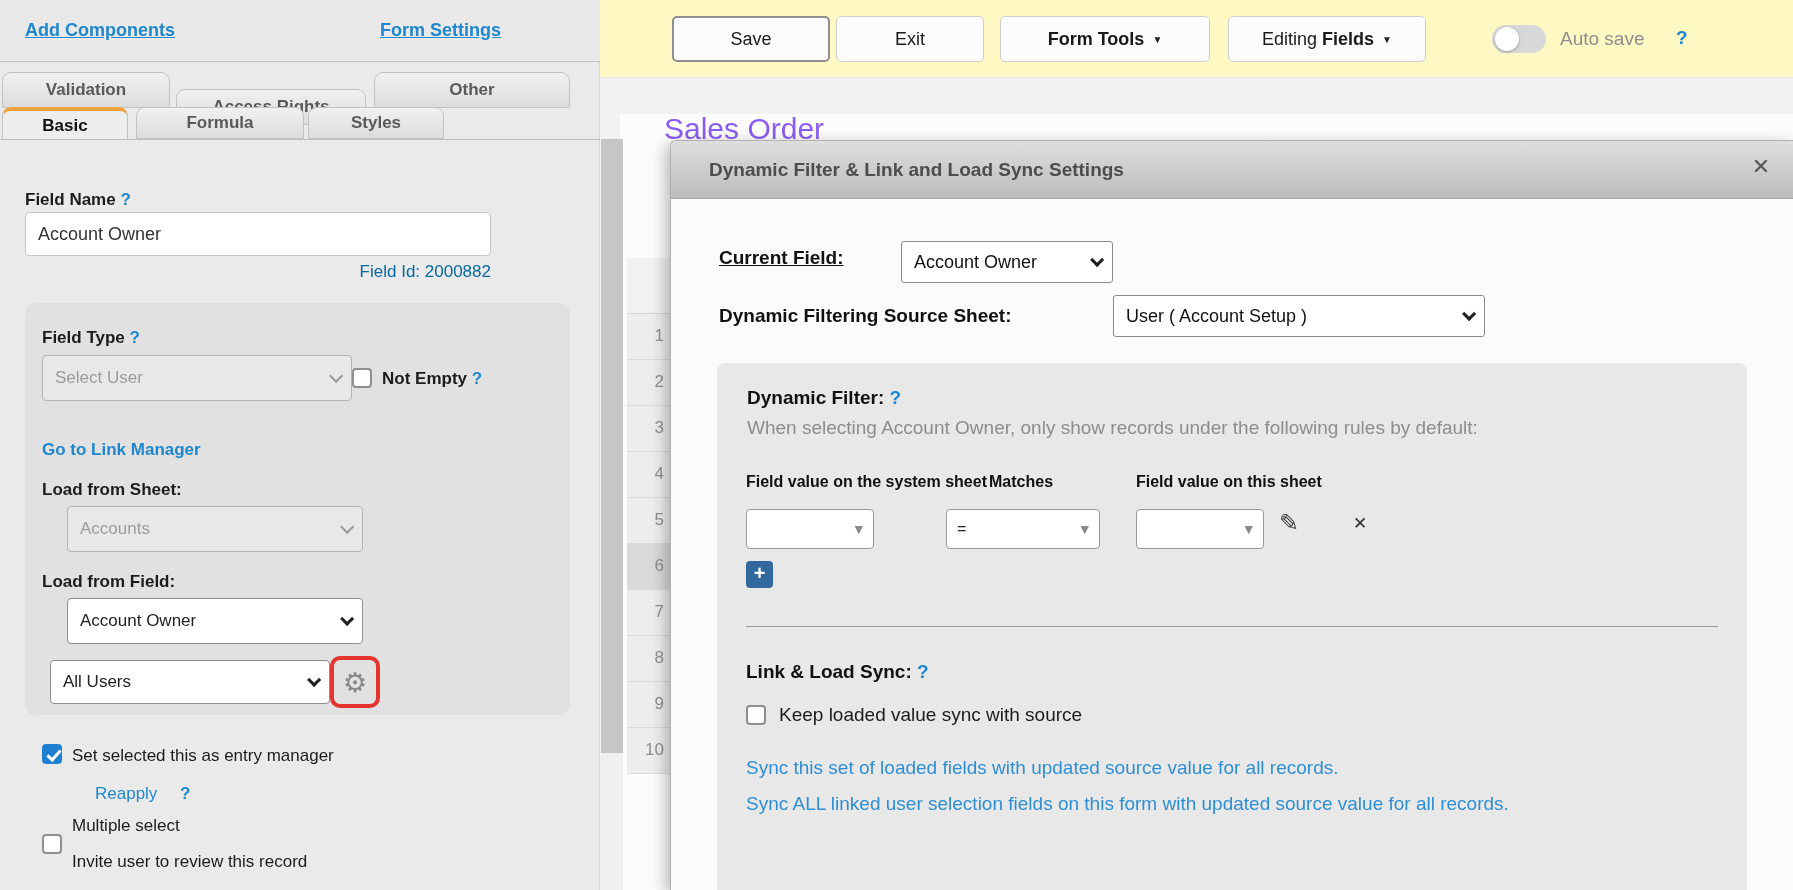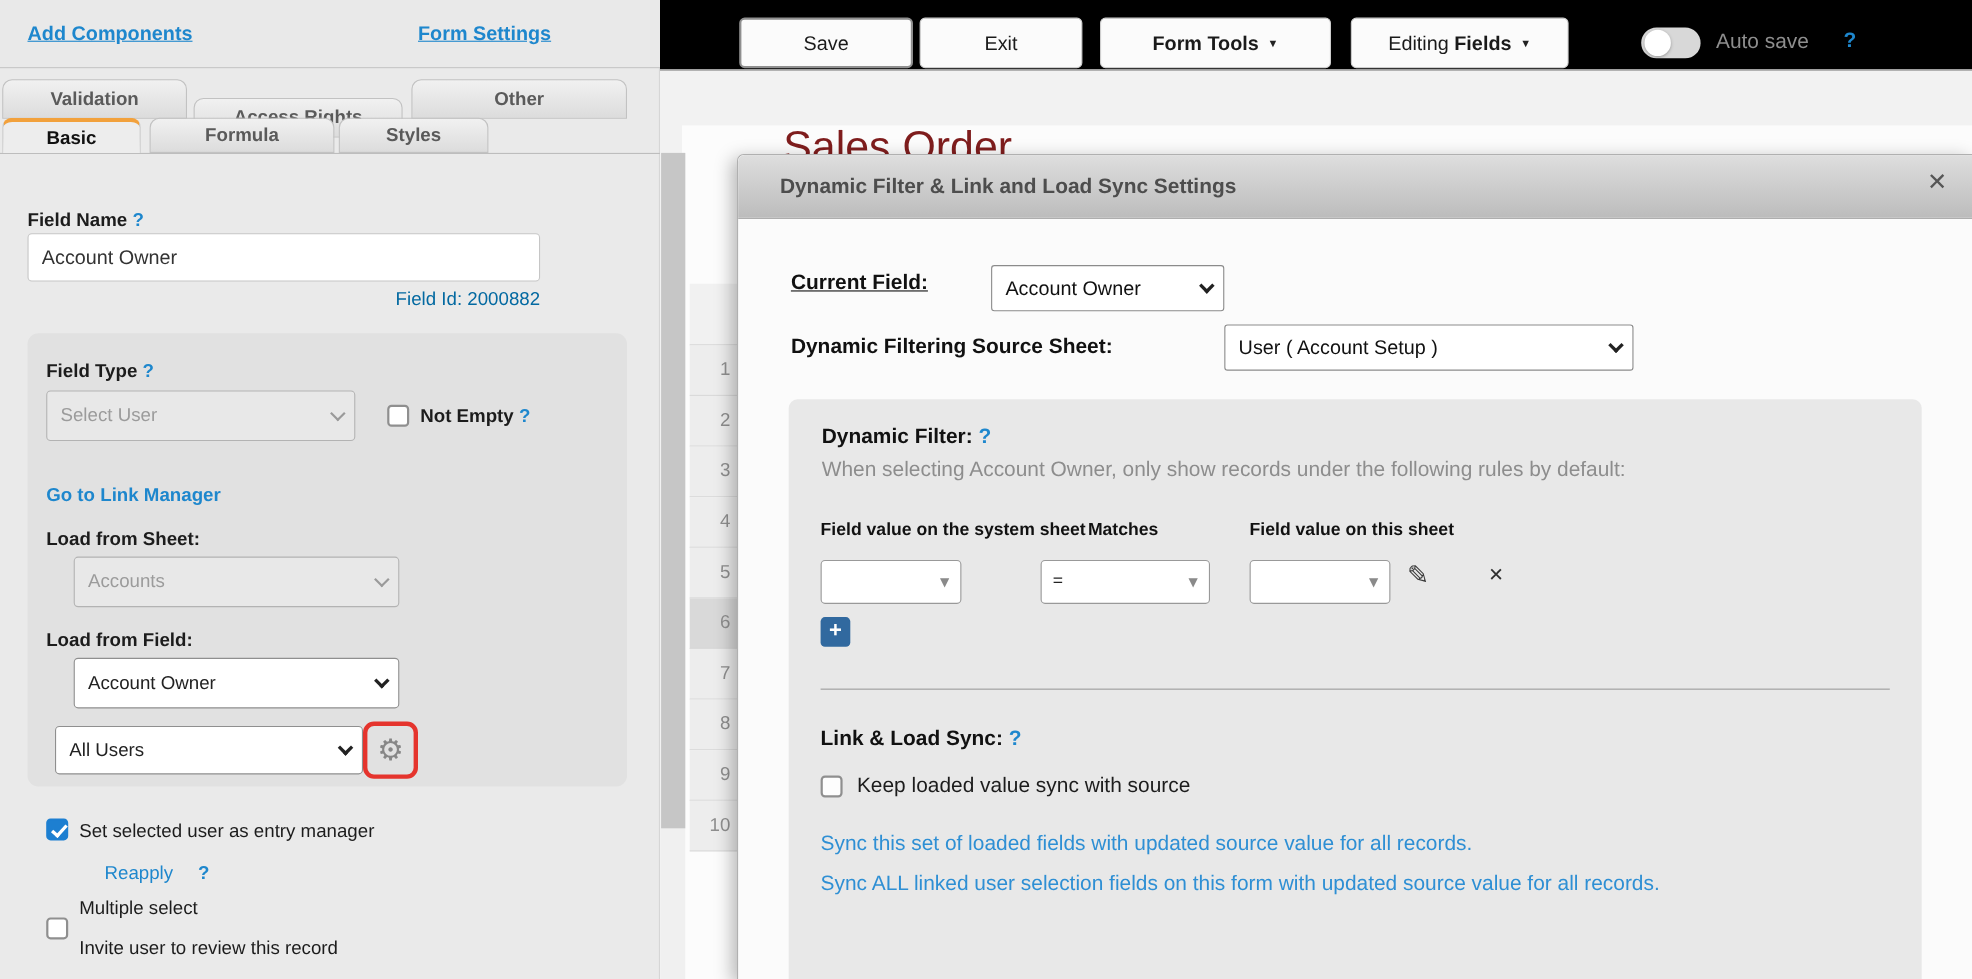--- a/index.html
+++ b/index.html
@@ -38,28 +38,28 @@
      border:solid #fff; border-width:0 3px 3px 0; transform:rotate(42deg); }
   .cbl { font-size:17px; color:#1c1c1c; white-space:nowrap; }
   .bluelink { color:#1e87cd; font-weight:bold; font-size:17px; cursor:pointer; white-space:nowrap; }
   #gear-btn { border:4px solid #e5342d; border-radius:10px; display:flex; align-items:center; justify-content:center; cursor:pointer; }
   .gear { font-family:"DejaVu Sans",sans-serif; font-size:27px; color:#878787; line-height:1; }
 
   
   #scroll-track { left:601px; top:139px; width:22px; height:751px; background:#f0f0f0; }
   #scroll-thumb { left:0; top:0; width:22px; height:614px; background:#c6c6c6; }
   #sheet-bg { left:620px; top:114px; width:1173px; height:776px; background:#fcfcfc; }
-  #sheet-title { left:712px; top:112px; font-size:39px; color:#7f1d1d; white-space:nowrap; }
+  #sheet-title { left:664px; top:112px; font-size:30px; color:#8b5cf6; white-space:nowrap; }
   .rowcell { position:absolute; left:627px; width:43px; height:46px; background:#ededed; border-bottom:1px solid #dadada;
      font-size:17px; color:#8f8f8f; text-align:right; padding:12px 6px 0 0; cursor:pointer; }
   .rowcell.hl { background:#d9d9d9; }
   #col-header-cell { left:627px; top:258px; width:43px; height:56px; background:#f1f1f1; border-bottom:1px solid #d5d5d5; }
 
   
-  #toolbar { left:600px; top:0; width:1193px; height:64px; background:#000000; border-bottom:1px solid #e3e3e3; }
+  #toolbar { left:600px; top:0; width:1193px; height:78px; background:#fef9c3; border-bottom:1px solid #e3e3e3; }
   .toolbtn { position:absolute; top:16px; height:46px; background:#fbfbfb; border:1px solid #cecece; border-radius:5px;
      font-size:18px; color:#1a1a1a; text-align:center; line-height:44px; cursor:pointer; white-space:nowrap; }
   .toolbtn.primary { border:2px solid #8f8f8f; line-height:42px; }
   .caret { font-size:10px; color:#222; margin-left:8px; vertical-align:2px; }
   #autosave-toggle { left:892px; top:25px; width:54px; height:28px; background:#d8d8d8; border-radius:14px; cursor:pointer; }
   #autosave-knob { position:absolute; left:3px; top:2px; width:24px; height:24px; background:#fff; border-radius:50%;
      box-shadow:0 1px 3px rgba(0,0,0,.3); }
   #autosave-label { left:960px; top:28px; font-size:19px; color:#8e8e8e; }
   #autosave-help { left:1076px; top:27px; font-size:19px; }
 
@@ -143,21 +143,21 @@
       <span class="help">?</span>
     </div>
     <input class="abs textinput" style="left: 25px; top: 212px; width: 466px; height: 44px;" value="Account Owner">
     <div class="abs" style="left:25px;top:262px;width:466px;text-align:right;font-size:17px;color:#0369a1;">Field Id: 2000882</div>
 
     <div class="abs sectionbox" style="left:25px;top:303px;width:545px;height:412px;">
       <div class="abs lbl" style="left:17px;top:25px;">
         <span>Field Type</span>
         <span class="help">?</span>
       </div>
-      <div class="abs selectbox disabled" style="left:17px;top:52px;width:281px;height:46px;">
+      <div class="abs selectbox disabled" style="left:17px;top:52px;width:310px;height:46px;">
         <span class="grow">Select User</span>
         <span class="chev gray"></span>
       </div>
       <div class="abs cb" style="left:327px;top:65px;"></div>
       <div class="abs lbl" style="left:357px;top:66px;">
         <span>Not Empty</span>
         <span class="help">?</span>
       </div>
       <div class="abs bluelink" style="left:17px;top:137px;">Go to Link Manager</div>
       <div class="abs lbl" style="left:17px;top:177px;">Load from Sheet:</div>
@@ -173,21 +173,21 @@
       <div class="abs selectbox" style="left:25px;top:357px;width:280px;height:44px;">
         <span class="grow">All Users</span>
         <span class="chev"></span>
       </div>
       <div class="abs" id="gear-btn" style="left:305px;top:353px;width:50px;height:52px;">
         <span class="gear">⚙</span>
       </div>
     </div>
 
     <div class="abs cb checked" style="left:42px;top:744px;"></div>
-    <div class="abs cbl" style="left:72px;top:746px;">Set selected user as entry manager</div>
+    <div class="abs cbl" style="left:72px;top:746px;">Set selected this as entry manager</div>
     <div class="abs bluelink" style="left:95px;top:784px;font-weight:normal;">Reapply</div>
     <div class="abs help" style="left:180px;top:784px;font-size:17px;">?</div>
     <div class="abs cb" style="left:42px;top:814px;"></div>
     <div class="abs cbl" style="left:72px;top:816px;">Multiple select</div>
 
     <div class="abs cbl" style="left:72px;top:852px;">Invite user to review this record</div>
   </div>
 
   <div class="abs" id="scroll-track">
     <div class="abs" id="scroll-thumb"></div>

